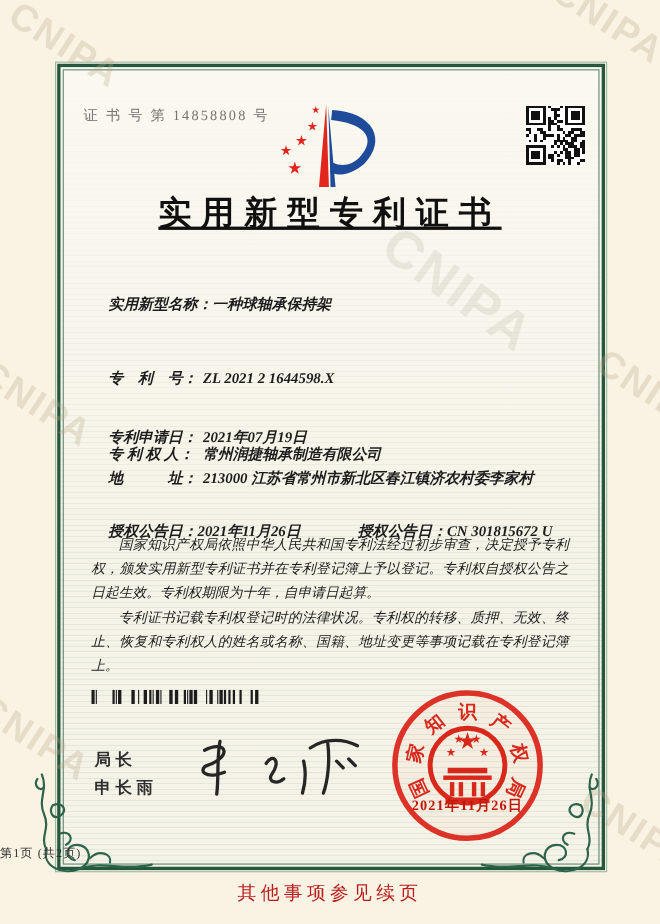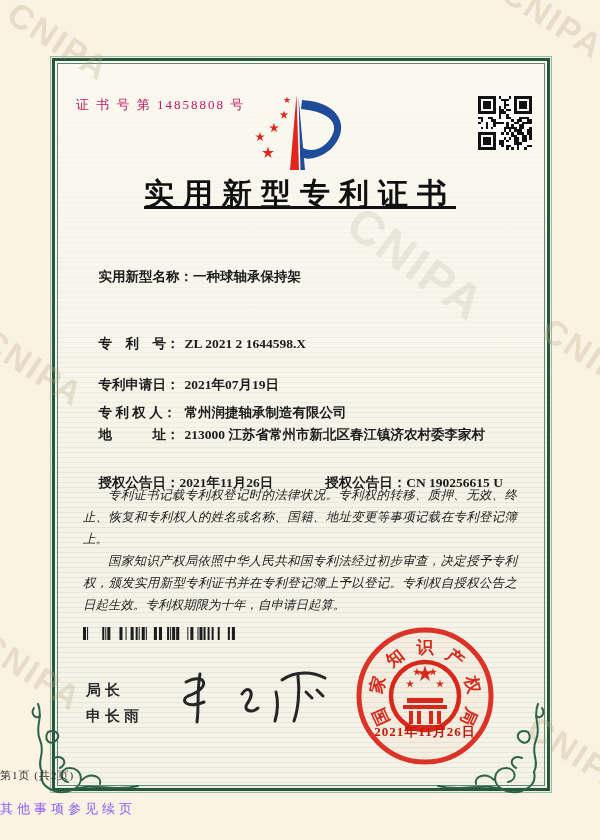--- a/index.html
+++ b/index.html
@@ -23,37 +23,37 @@
     content:""; position:absolute; left:2px; top:2px; right:2px; bottom:2px;
     border:1px solid #5e8671; pointer-events:none;
   }
   .wm{
     position:absolute; transform:rotate(33deg); pointer-events:none;
     font:bold 34px "Liberation Sans","DejaVu Sans",sans-serif;
     letter-spacing:2px; color:rgba(186,168,135,.30); white-space:nowrap;
   }
   .wm-in{ font-size:48px; color:rgba(158,156,140,.18); transform:rotate(36deg); }
   .abs{ position:absolute; }
-  .cert-no{ left:76px; top:96px; font-size:13px; letter-spacing:2px; color:#be185d; }
+  .cert-no{ left:76px; top:96px; font-size:13px; letter-spacing:2px; color:#737373; }
   .title{ left:0; right:0; top:174px; text-align:center; font-size:30px; font-weight:bold;
           letter-spacing:9px; color:#101010;text-decoration:underline; }
-  .frow{ left:85px; font-size:13.5px; font-weight:600; color:#1c1c1c; white-space:pre; }
+  .frow{ left:85px; font-size:13.5px; font-weight:600; color:#1c1c1c; white-space:pre;font-style:italic; }
   .flabel{ display:inline-block; min-width:86px; white-space:pre; }
   .grant2{ position:absolute; left:220px; top:0; white-space:pre; }
   .body-text{ left:83px; top:484px; width:434px; font-size:12.5px; line-height:22px;
               text-align:justify; font-style:italic; color:#1b1b1b; }
   .body-text p{ margin:0; text-indent:2em; }
   .sign-label{ left:86px; font-size:15px; font-weight:bold; letter-spacing:4px;
                font-family:"Liberation Sans","DejaVu Sans",sans-serif; color:#2e2e2e; }
   .seal-date{ left:351px; top:723px; width:148px; text-align:center; font-size:13px;
               font-weight:bold; color:#c21708; letter-spacing:1px; z-index:6; }
   .page-num{ left:0; right:0; top:768px; font-size:11px;
              letter-spacing:1px; color:#333; }
-  .note{ left:0; right:0; top:800px; font-size:13px;
-         letter-spacing:4px; color:#8b5cf6; }
+  .note{ left:0; right:0; top:800px; text-align:center; font-size:17px;
+         letter-spacing:4px; color:#b91c1c; }
   #seal-arc text{ fill:#d8281b; font:bold 17px "Liberation Serif","DejaVu Serif",serif; }
   svg{ display:block; }
 </style>
 </head>
 <body>
 
 <div class="page">
 
   <div class="frame"></div>
 
@@ -222,39 +222,39 @@
   </svg>
 
   <div class="abs title">实用新型专利证书</div>
 
   <div class="abs frow" style="top:252px">
     <span class="flabel">实用新型名称：</span><span>一种球轴承保持架</span>
   </div>
   <div class="abs frow" style="top:319px">
     <span class="flabel">专　利　号：</span><span>ZL 2021 2 1644598.X</span>
   </div>
-  <div class="abs frow" style="top:360px">
+  <div class="abs frow" style="top:373px">
     <span class="flabel">专利申请日：</span><span>2021年07月19日</span>
   </div>
   <div class="abs frow" style="top:388px">
     <span class="flabel">专 利 权 人：</span><span>常州润捷轴承制造有限公司</span>
   </div>
   <div class="abs frow" style="top:410px">
     <span class="flabel">地　　　址：</span><span>213000 江苏省常州市新北区春江镇济农村委李家村</span>
   </div>
   <div class="abs frow" style="top:458px">
     <span>授权公告日：</span><span>2021年11月26日</span>
     <span class="grant2">
-      <span>授权公告日：</span><span>CN 190256615 U</span>
+      <span>授权公告日：</span><span>CN 301815672 U</span>
     </span>
   </div>
 
   <div class="abs body-text">
+    <p>国家知识产权局依照中华人民共和国专利法经过初步审查，决定授予专利权，颁发实用新型专利证书并在专利登记簿上予以登记。专利权自授权公告之日起生效。专利权期限为十年，自申请日起算。</p>
     <p>专利证书记载专利权登记时的法律状况。专利权的转移、质押、无效、终止、恢复和专利权人的姓名或名称、国籍、地址变更等事项记载在专利登记簿上。</p>
-    <p>国家知识产权局依照中华人民共和国专利法经过初步审查，决定授予专利权，颁发实用新型专利证书并在专利登记簿上予以登记。专利权自授权公告之日起生效。专利权期限为十年，自申请日起算。</p>
   </div>
 
   <svg class="abs" style="left:83px;top:627px" width="158" height="13" viewBox="0 0 156 14" preserveAspectRatio="none">
     <g id="bc-bars" fill="#1c1c1c">
         <rect x="0" y="0" width="3" height="14"></rect>
         <rect x="4" y="0" width="1" height="14"></rect>
         <rect x="19" y="0" width="2" height="14"></rect>
         <rect x="22" y="0" width="1" height="14"></rect>
         <rect x="24" y="0" width="3" height="14"></rect>
         <rect x="36" y="0" width="3" height="14"></rect>

